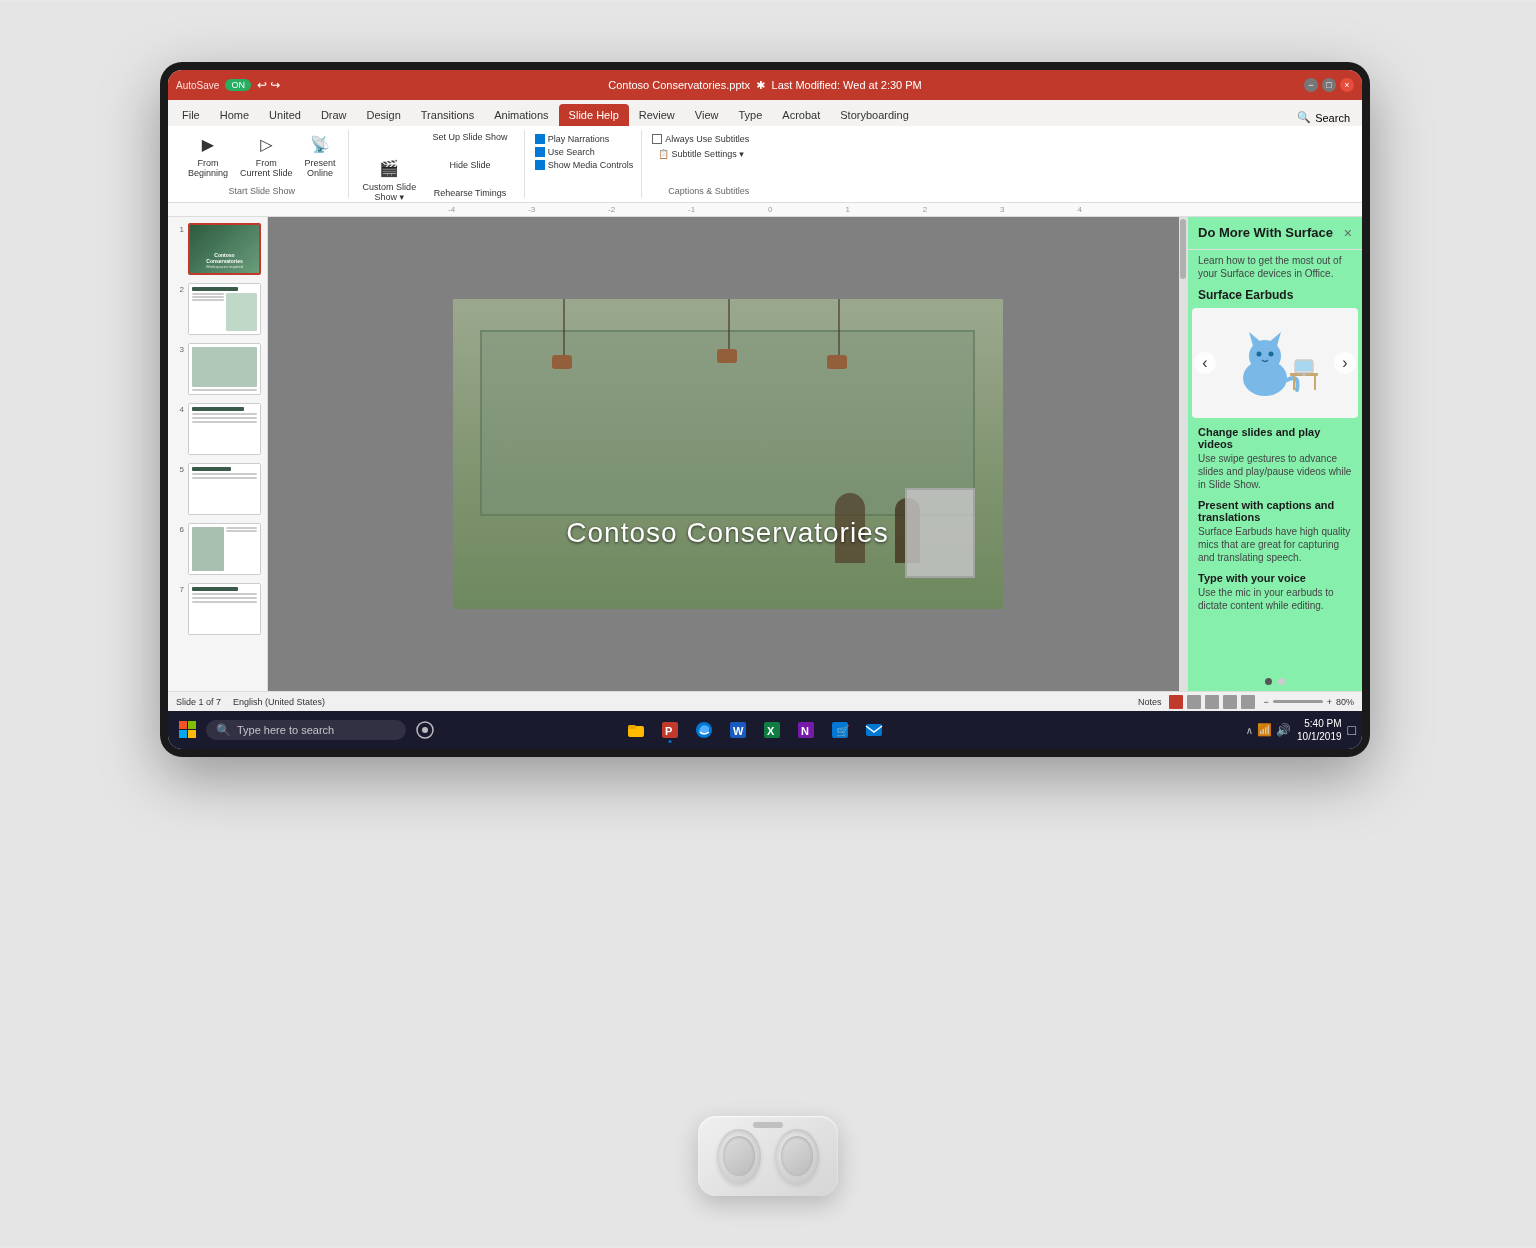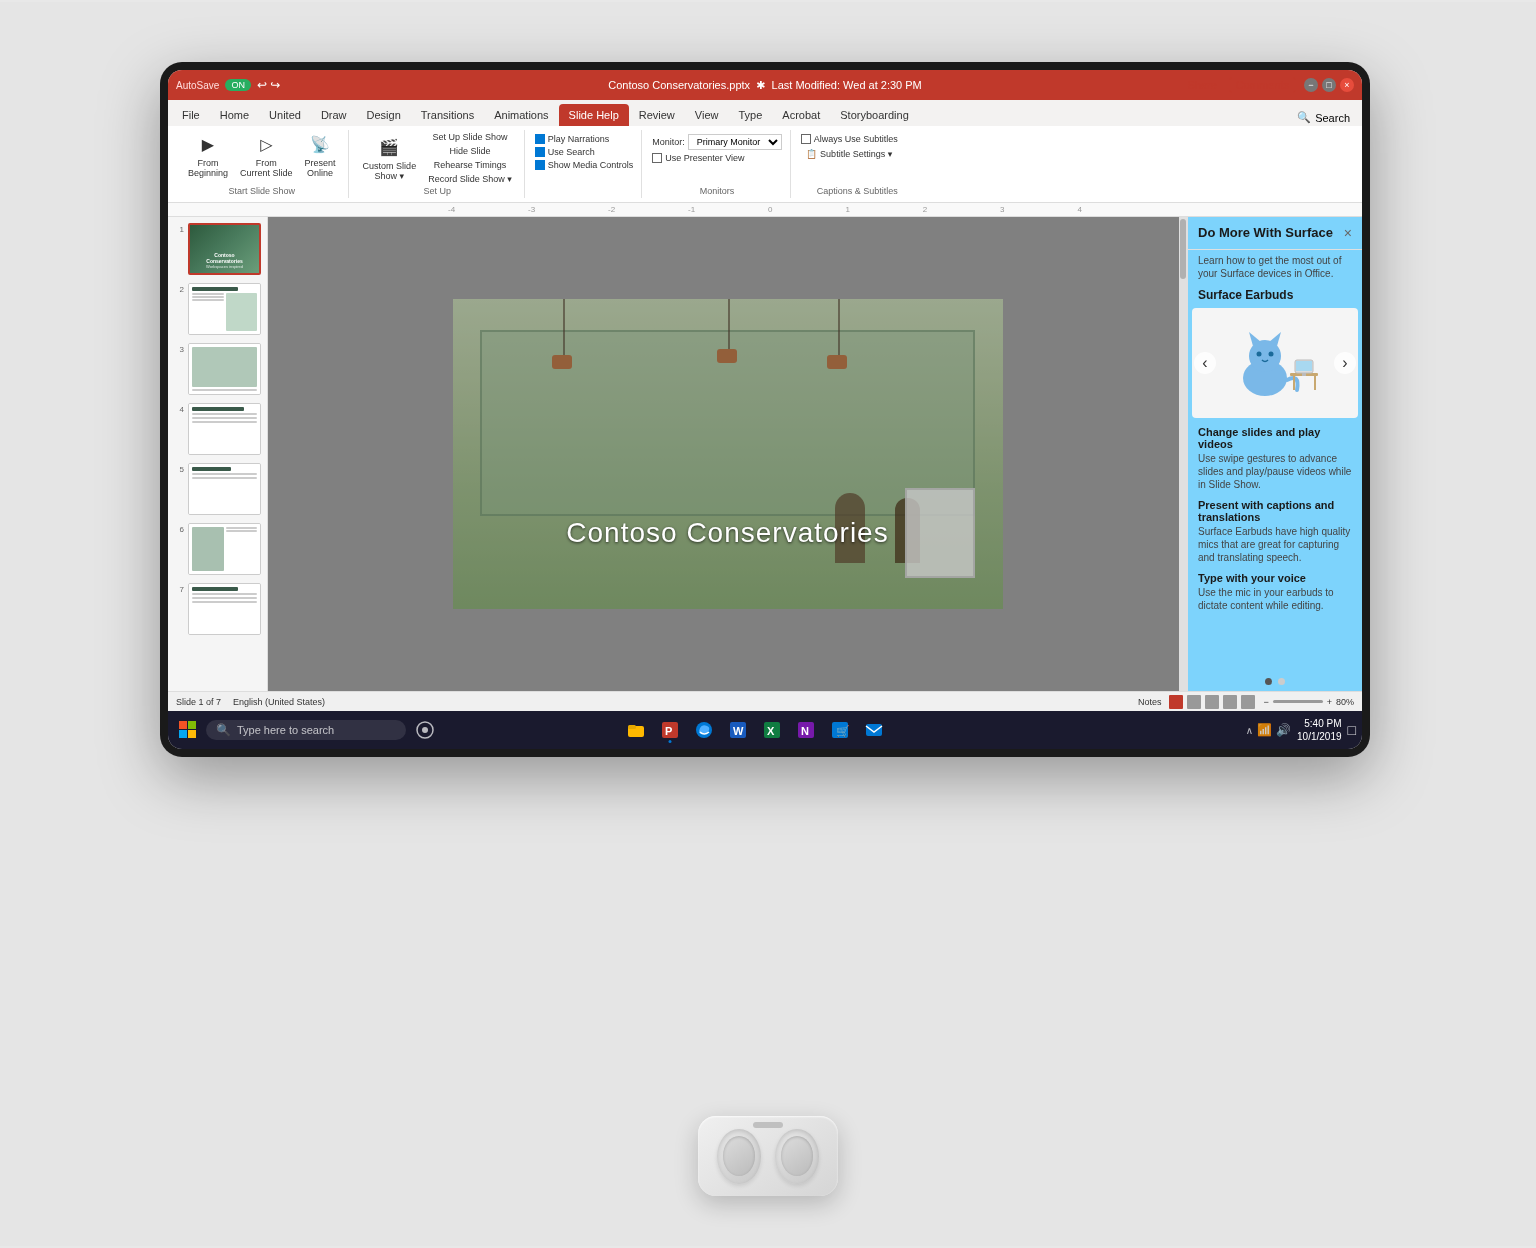--- a/index.html
+++ b/index.html
@@ -416,21 +416,21 @@
     }
     .slide-main-subtitle {
       font-size: 14px;
       font-weight: 300;
       opacity: 0.9;
     }
 
     
     .right-panel {
       width: 175px;
-      background: #7dd3fc;
+      background: #86efac;
       border-left: 1px solid #e0e0e0;
       display: flex;
       flex-direction: column;
       font-size: 11px;
       overflow: hidden;
     }
     .right-panel-header {
       display: flex;
       align-items: center;
       justify-content: space-between;
@@ -794,21 +794,21 @@
               </div>
               <span class="ribbon-group-label">Start Slide Show</span>
             </div>
 
             <div class="ribbon-group">
               <div class="ribbon-buttons">
                 <div class="ribbon-btn">
                   <div class="ribbon-btn-icon">🎬</div>
                   <span class="ribbon-btn-label">Custom Slide<br>Show ▾</span>
                 </div>
-                <div style="display:flex;flex-direction:column;gap:0;">
+                <div style="display:flex;flex-direction:column;gap:14px;">
                   <div class="ribbon-btn">
                     <span class="ribbon-btn-label">Set Up Slide Show</span>
                   </div>
                   <div class="ribbon-btn">
                     <span class="ribbon-btn-label">Hide Slide</span>
                   </div>
                   <div class="ribbon-btn">
                     <span class="ribbon-btn-label">Rehearse Timings</span>
                   </div>
                   <div class="ribbon-btn">
@@ -829,35 +829,20 @@
                   <div class="checkbox-small checkbox-checked"></div>
                   <span>Use Search</span>
                 </label>
                 <label class="checkbox-row">
                   <div class="checkbox-small checkbox-checked"></div>
                   <span>Show Media Controls</span>
                 </label>
               </div>
             </div>
 
-            <div class="ribbon-group">
-              <div style="display:flex;flex-direction:column;gap:3px;padding-top:4px;">
-                <div class="checkbox-row">
-                  <span>Monitor:</span>
-                  <select class="monitor-select">
-                    <option>Primary Monitor</option>
-                  </select>
-                </div>
-                <label class="checkbox-row">
-                  <div class="checkbox-small"></div>
-                  <span>Use Presenter View</span>
-                </label>
-              </div>
-              <span class="ribbon-group-label">Monitors</span>
-            </div>
 
             <div class="ribbon-group">
               <div style="display:flex;flex-direction:column;gap:3px;padding-top:4px;">
                 <label class="checkbox-row">
                   <div class="checkbox-small"></div>
                   <span>Always Use Subtitles</span>
                 </label>
                 <div class="ribbon-btn">
                   <span class="ribbon-btn-label">📋 Subtitle Settings ▾</span>
                 </div>

